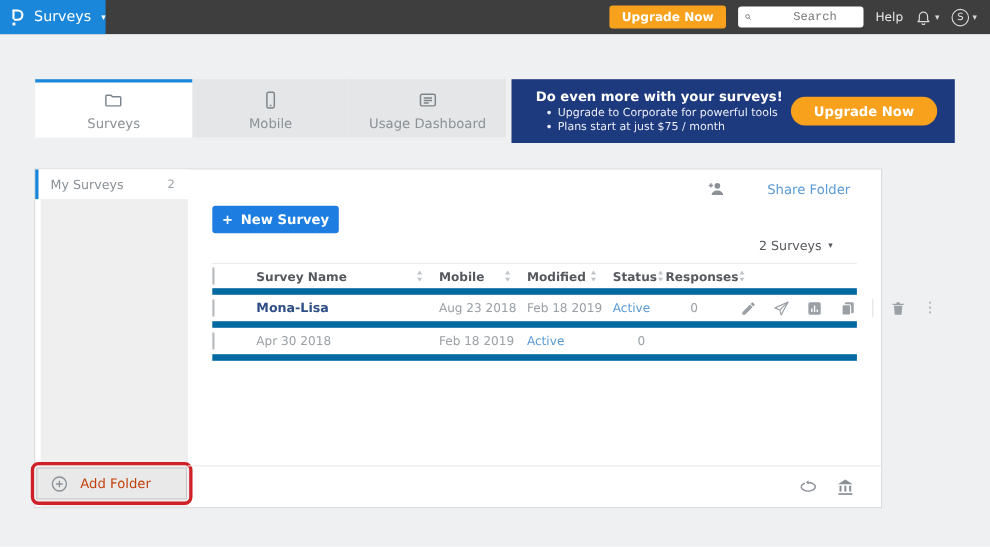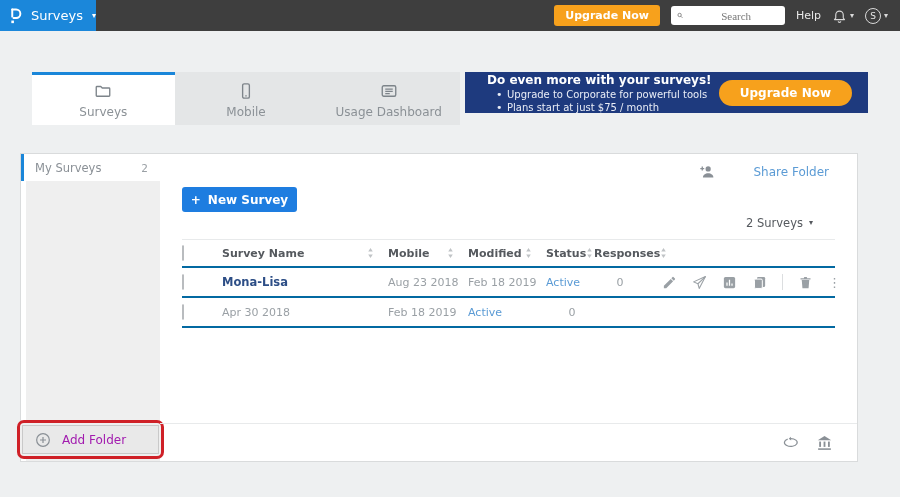--- a/index.html
+++ b/index.html
@@ -16,63 +16,63 @@
 
   
   .topbar { position:absolute; top:0; left:0; right:0; height:31px; background:#3e3e3e; display:flex; align-items:center; }
   .logo-block { width:96px; height:100%; background:#1b87da; display:flex; align-items:center; padding-left:9px; gap:9px; color:#fff; cursor:pointer; }
   .logo-glyph { width:15px; height:20px; }
   .product-name { font-size:13px; }
   .caret { font-size:8px; line-height:1; color:inherit; }
   .topbar-right { margin-left:auto; display:flex; align-items:center; gap:11px; padding-right:12px; }
   .upgrade-btn { background:#f7a11c; color:#fff; font-size:11px; font-weight:bold; padding:4px 11px; border-radius:3px; border:none; cursor:pointer; font-family:inherit; }
   .search-box { background:#fff; border-radius:3px; width:114px; height:19px; display:flex; align-items:center; padding:0 6px; gap:5px; }
-  .search-box input { border:none; outline:none; width:100%; font-size:11px; color:#555; font-family:Liberation Serif, serif; background:transparent;margin-left:33px; }
+  .search-box input { border:none; outline:none; width:100%; font-size:11px; color:#555; font-family:Liberation Mono, monospace; background:transparent;margin-left:33px; }
   .search-box input::placeholder { color:#777; }
   .help-link { color:#e8e8e8; font-size:11px; cursor:pointer; }
   .bell-wrap, .avatar-wrap { display:flex; align-items:center; gap:3px; color:#d9d9d9; cursor:pointer; }
   .avatar-circle { width:16px; height:16px; border:1px solid #d9d9d9; border-radius:50%; display:flex; align-items:center; justify-content:center; font-size:9px; color:#e8e8e8; }
 
   
   .tabstrip { position:absolute; left:32px; top:72px; width:428px; height:53px; display:flex; }
   .tab { flex:1; background:#e4e6e7; display:flex; flex-direction:column; align-items:center; justify-content:center; gap:5px; color:#8b9196; font-size:12px; border-top:3px solid transparent; cursor:pointer; }
   .tab.active { background:#fff; border-top-color:#1a86d9; }
   .tab-icon { width:18px; height:18px; color:#7d848a; }
 
   
-  .banner { position:absolute; left:465px; top:72px; width:403px; height:41px; background:#1e3a7e; color:#fff; display:flex; align-items:center; padding:0 16px 0 22px; }
+  .banner { position:absolute; left:465px; top:72px; width:403px; height:58px; background:#1e3a7e; color:#fff; display:flex; align-items:center; padding:0 16px 0 22px; }
   .banner-text { display:flex; flex-direction:column; gap:2px; }
   .banner-title { font-size:12px; font-weight:bold; }
   .banner-bullet { font-size:10px; padding-left:20px; position:relative; color:#e9edf6; }
   .banner-bullet::before { content:"•"; position:absolute; left:9px; top:-1px; font-size:11px; }
   .banner-btn { margin-left:auto; background:#f7a11c; color:#fff; font-weight:bold; font-size:12px; padding:6px 21px; border-radius:13px; border:none; cursor:pointer; font-family:inherit; }
 
   
-  .panel { position:absolute; left:20px; top:153px; width:838px; height:309px; background:#fff; border:1px solid #d9dbdc; display:flex; }
+  .panel { position:absolute; left:31px; top:153px; width:771px; height:309px; background:#fff; border:1px solid #d9dbdc; display:flex; }
 
   
   .sidebar { width:139px; display:flex; flex-direction:column; position:relative; flex-shrink:0; }
   .folder-item { height:27px; display:flex; align-items:center; justify-content:space-between; border-left:3px solid #1a86d9; padding:0 12px 0 11px; font-size:11.5px; color:#8a9096; cursor:pointer; background:#fff; }
   .folder-count { color:#9aa0a5; font-size:10.5px; }
   .folder-area { flex:1; background:#efefef; margin-left:5px; }
   .add-folder-ring { position:absolute; left:-4px; bottom:2px; border:3px solid #cf2027; border-radius:7px; padding:2px; background:#efefef; }
-  .add-folder-btn { width:137px; height:29px; background:#e9e9e9; border:1px solid #c9c9c9; display:flex; align-items:center; gap:11px; padding-left:12px; color:#a21caf; font-size:12px; cursor:pointer; font-family:inherit; }
+  .add-folder-btn { width:137px; height:29px; background:#e9e9e9; border:1px solid #c9c9c9; display:flex; align-items:center; gap:11px; padding-left:12px; color:#c2410c; font-size:12px; cursor:pointer; font-family:inherit; }
   .plus-circle { width:16px; height:16px; color:#8a9096; }
 
   
   .main { flex:1; position:relative; }
   .share-folder { position:absolute; top:10px; right:28px; display:flex; align-items:center; gap:9px; cursor:pointer; }
   .share-folder-icon { width:17px; height:15px; color:#8a9096; }
   .share-folder-label { color:#5b9bd5; font-size:12px;margin-left:28px; }
   .new-survey-btn { position:absolute; top:33px; left:22px; width:115px; height:25px; background:#1e7de0; border:none; border-radius:3px; color:#fff; font-size:12px; font-weight:bold; cursor:pointer; font-family:inherit; display:flex; align-items:center; justify-content:center; gap:7px; }
   .count-dd { position:absolute; top:62px; right:44px; display:flex; align-items:center; gap:6px; font-size:11.5px; color:#55595e; cursor:pointer; }
   .count-dd .caret { color:#55595e; }
 
   .table { position:absolute; top:85px; left:22px; right:22px; }
-  .trow { display:grid; grid-template-columns:40px 166px 80px 78px 48px 68px 1fr; align-items:center; height:30px; border-bottom:2px solid #0369a1; }
+  .trow { display:grid; grid-template-columns:40px 166px 80px 78px 48px 68px 1fr; align-items:center; height:30px; border-bottom:6px solid #0369a1; }
   .trow.thead { border-top:1px solid #e8eaeb; height:29px; }
   .th { display:flex; align-items:center; font-size:11px; font-weight:bold; color:#55595e; }
   .sort-icon { width:7px; height:10px; color:#c0c3c6; margin-left:auto; margin-right:14px; cursor:pointer; flex-shrink:0; }
   .checkbox { width:13px; height:13px; border:1.5px solid #b9bcbf; border-radius:2px; background:#fff; cursor:pointer; }
   .cell-name { font-size:11.5px; cursor:pointer; }
   .name-bold { font-weight:bold; color:#2d4e86; }
   .name-reg { color:#5b8fc9; }
   .cell-date { font-size:11px; color:#9aa0a5; }
   .cell-status { font-size:11px; color:#5b9bd5; cursor:pointer; }
   .cell-resp { font-size:11px; color:#9aa0a5; text-align:center; width:52px; }

